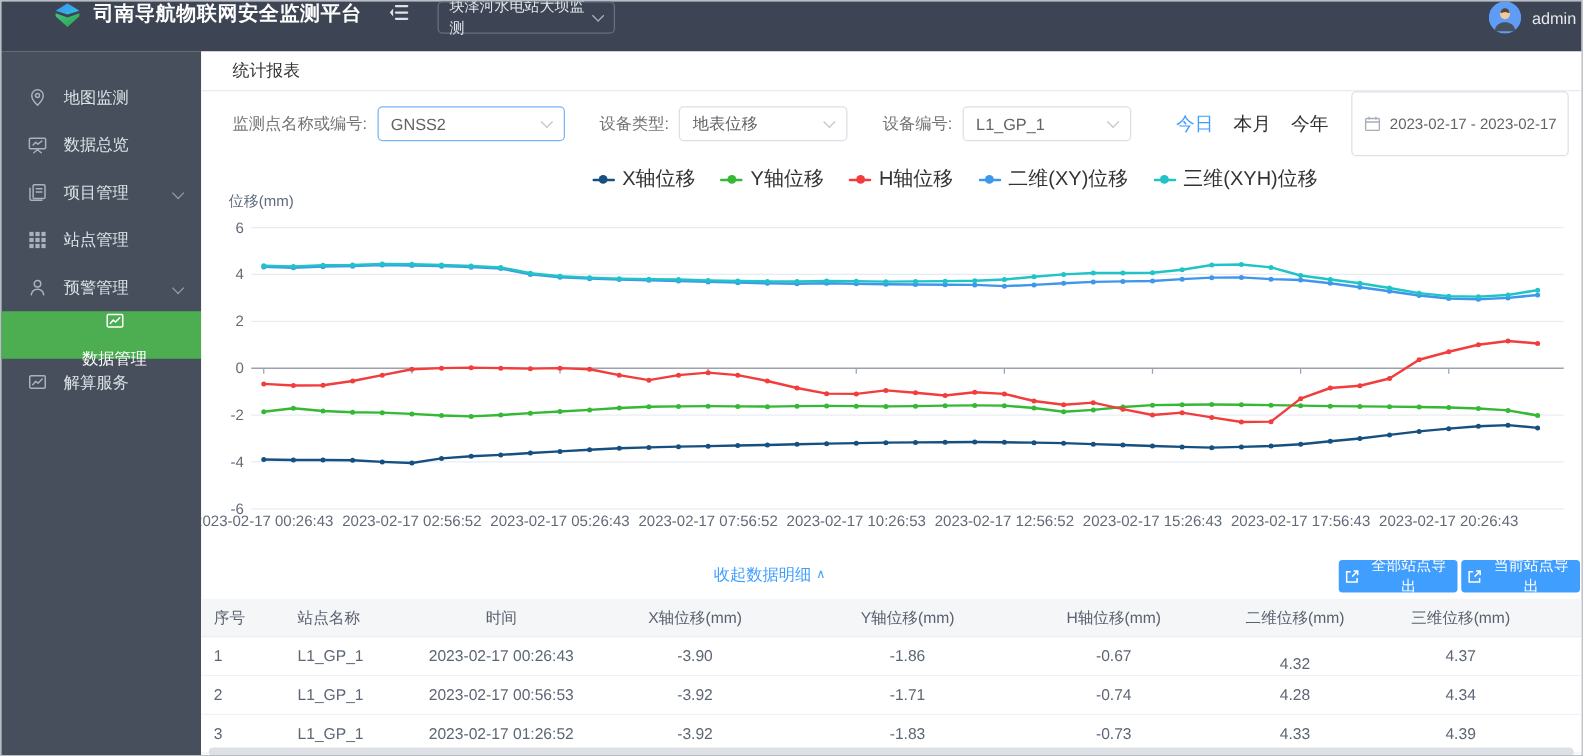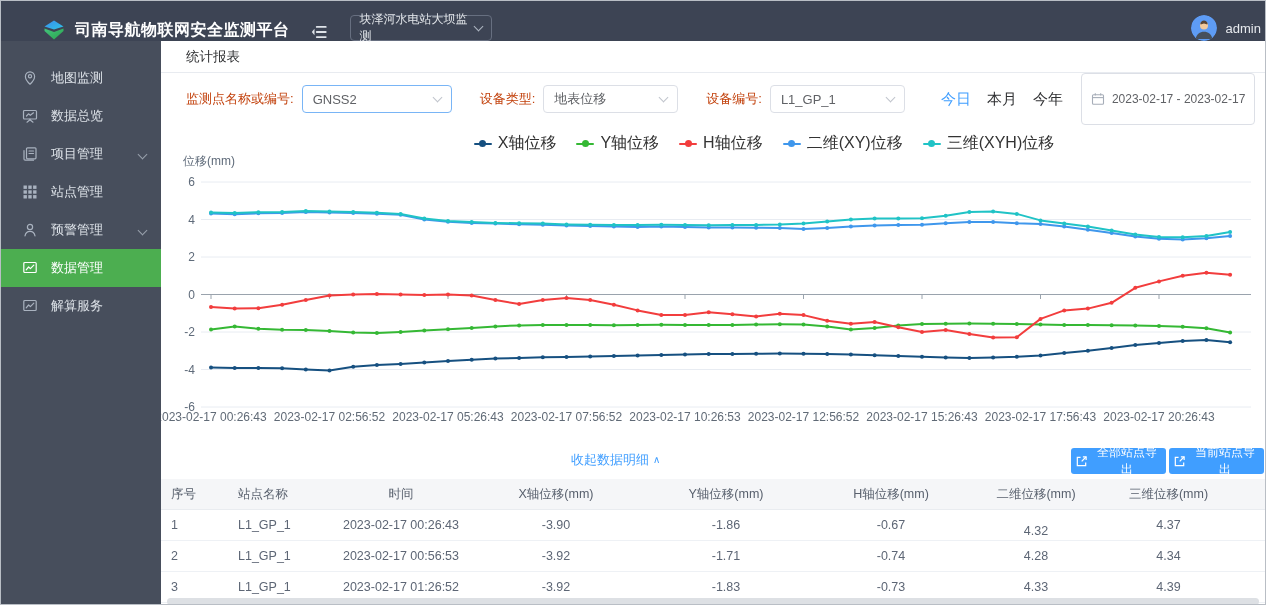--- a/index.html
+++ b/index.html
@@ -1,46 +1,46 @@
 <!DOCTYPE html>
 <html><head>
 <meta charset="utf-8">
 <style>
   html,body{margin:0;padding:0;background:#9aa0a8;}
   .screen{position:relative;width:1266px;height:605px;background:#fff;border:1px solid #b9bec5;
     box-sizing:border-box;overflow:hidden;font-family:"Liberation Sans",sans-serif;}
   
-  .topbar{position:absolute;left:0;top:0;width:1266px;height:40px;background:#3d4454;display:flex;align-items:flex-end;z-index:3;}
+  .topbar{position:absolute;left:0;top:0;width:1266px;height:40px;background:#3d4454;display:flex;align-items:flex-start;z-index:3;}
   .logo{margin-left:42px;width:22px;height:22px;display:flex;}
   .app-title{font-size:16px;font-weight:700;color:#fff;margin:0 0 0 10px;letter-spacing:.5px;}
   .fold{margin-left:20px;width:18px;height:18px;display:flex;cursor:pointer;}
   .station-select{margin-left:22px;width:122px;height:24px;border:1px solid #676f80;border-radius:4px;
     display:flex;align-items:center;justify-content:space-between;padding:0 9px;color:#e3e6ea;font-size:12px;cursor:pointer;}
   .chev{width:6px;height:6px;border-right:1.4px solid #c0c4cc;border-bottom:1.4px solid #c0c4cc;
     transform:rotate(45deg);margin-top:-3px;flex:0 0 auto;}
   .chev.light{border-color:#aeb6c2;}
   .top-right{margin-left:auto;display:flex;align-items:center;gap:9px;padding-right:6px;}
   .avatar{width:26px;height:26px;border-radius:50%;overflow:hidden;display:flex;cursor:pointer;}
   .uname{color:#e6e9ed;font-size:13px;}
   
   .sidebar{position:absolute;left:0;top:40px;width:160px;height:565px;background:#474e5c;padding-top:18px;box-sizing:border-box;}
   .side-item{position:relative;display:flex;align-items:center;height:38px;padding-left:21px;gap:13px;
     color:#dde2e8;font-size:13px;cursor:pointer;}
-  .side-item.active{background:#4cae50;color:#fff;}
+  .side-item.active{background:#4cae50;color:#fff;flex-direction:column;}
   .side-item .ico{width:16px;height:16px;color:#a9b2bf;display:flex;}
   .side-item.active .ico{color:#fff;}
   .side-item svg{width:16px;height:16px;}
   .side-chev{position:absolute;right:15px;top:16px;width:6px;height:6px;border-right:1.2px solid #98a0ac;border-bottom:1.2px solid #98a0ac;transform:rotate(45deg);}
   
   .main{position:absolute;left:160px;top:40px;width:1106px;height:565px;background:#fff;}
   .tabbar{height:31px;border-bottom:1px solid #e8ebf0;display:flex;align-items:center;padding-left:25px;
     font-size:13.5px;color:#303133;}
   .filters{position:absolute;top:42px;left:0;right:0;height:32px;display:flex;align-items:center;padding-left:25px;}
   .fgroup{display:flex;align-items:center;margin-right:28px;}
-  .flabel{font-size:13px;color:#c2410c;margin-right:8px;white-space:nowrap;}
+  .flabel{font-size:13px;color:#737373;margin-right:8px;white-space:nowrap;}
   .sel{width:150px;height:28px;box-sizing:border-box;border:1px solid #dcdfe6;border-radius:4px;background:#fff;
     display:flex;align-items:center;justify-content:space-between;padding:0 10px;font-size:13px;color:#606266;cursor:pointer;}
   .sel.small{width:135px;}
   .sel.sel-active{border-color:#79b5f6;}
   .quick{display:flex;align-items:center;margin-right:2px;}
   .ql{font-size:15px;color:#303133;margin:0 8px;cursor:pointer;white-space:nowrap;}
   .ql.active{color:#409eff;}
   .datebox{height:26px;border:1px solid #dcdfe6;border-radius:4px;display:flex;align-items:center;
     padding:12px 9px;gap:7px;font-size:12px;color:#606266;margin-left:8px;cursor:pointer;white-space:nowrap;}
   

